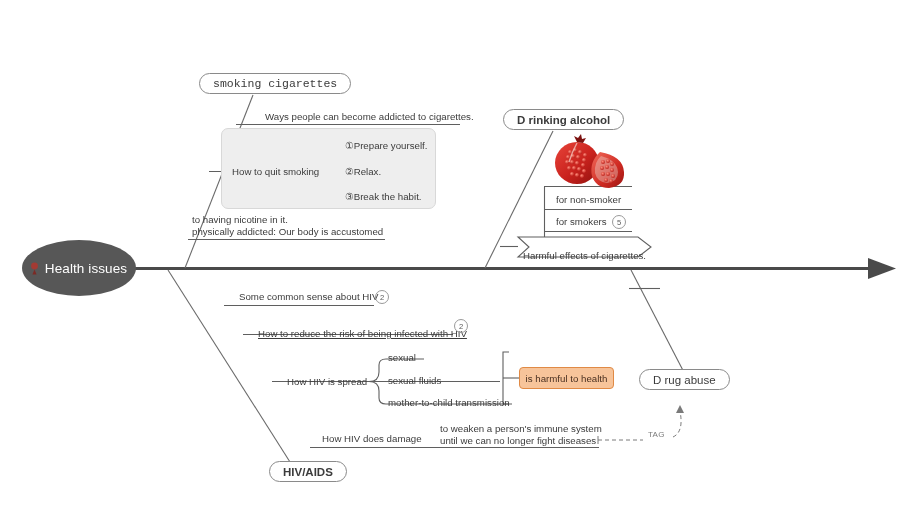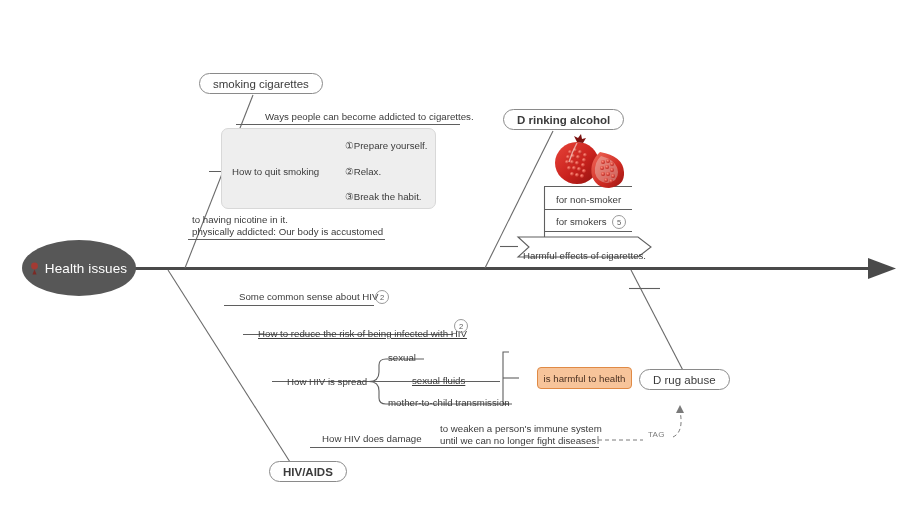--- a/index.html
+++ b/index.html
@@ -95,21 +95,20 @@
     background: #f7c49a;
     border: 1px solid #e08a45;
     border-radius: 4px;
     color: #4a3020;
     font-size: 9.7px;
     display: flex;
     align-items: center;
     justify-content: center;
     white-space: nowrap;
     box-sizing: border-box;
-    margin-left: 18px;
   }
 
   
   .chevron-banner {
     position: absolute;
     color: #3b3b3b;
     font-size: 9.7px;
     display: flex;
     align-items: center;
     justify-content: center;
@@ -278,21 +277,21 @@
   </svg>
 
   <div class="root-node">
     <svg class="root-icon" viewBox="0 0 11 13" xmlns="http://www.w3.org/2000/svg">
       <circle cx="5.5" cy="4" r="3.4" fill="#a33a33"></circle>
       <path d="M5.5 7.4 L3.4 12.6 L7.6 12.6 Z" fill="#7d2a25"></path>
     </svg>
     <span class="root-label">Health issues</span>
   </div>
 
-  <div class="capsule" style="left:199px; top:73px;">
+  <div class="capsule" style="left:199px; top:73px;font-family:Liberation Mono, monospace;">
     <span>smoking cigarettes</span>
   </div>
 
   <div class="capsule" style="left:503px; top:109px;font-weight:bold;">
     <span>D rinking alcohol</span>
   </div>
 
   <div class="capsule" style="left:269px; top:461px;font-weight:bold;">
     <span>HIV/AIDS</span>
   </div>
@@ -327,21 +326,21 @@
 
   <div class="topic" style="left:239px; top:291px;">Some common sense about HIV</div>
   <div class="badge" style="left:375px; top:290px;">2</div>
 
   <div class="topic" style="left:258px; top:328px;text-decoration:underline;">How to reduce the risk of being infected with HIV</div>
   <div class="badge" style="left:454px; top:319px;">2</div>
 
   <div class="topic" style="left:287px; top:376px;">How HIV is spread</div>
 
   <div class="topic" style="left:388px; top:352px;">sexual</div>
-  <div class="topic" style="left:412px; top:375px;text-decoration:underline;">sexual fluids</div>
+  <div class="topic" style="left:388px; top:375px;">sexual fluids</div>
   <div class="topic" style="left:388px; top:397px;">mother-to-child transmission</div>
 
   <div class="orange-box" style="left:519px; top:367px; width:95px; height:22px;">
     <span>is harmful to health</span>
   </div>
 
   <div class="topic" style="left:322px; top:433px;">How HIV does damage</div>
 
   <div class="topic two-line" style="left:440px; top:423px;">
     <div>to weaken a person's immune system</div>

